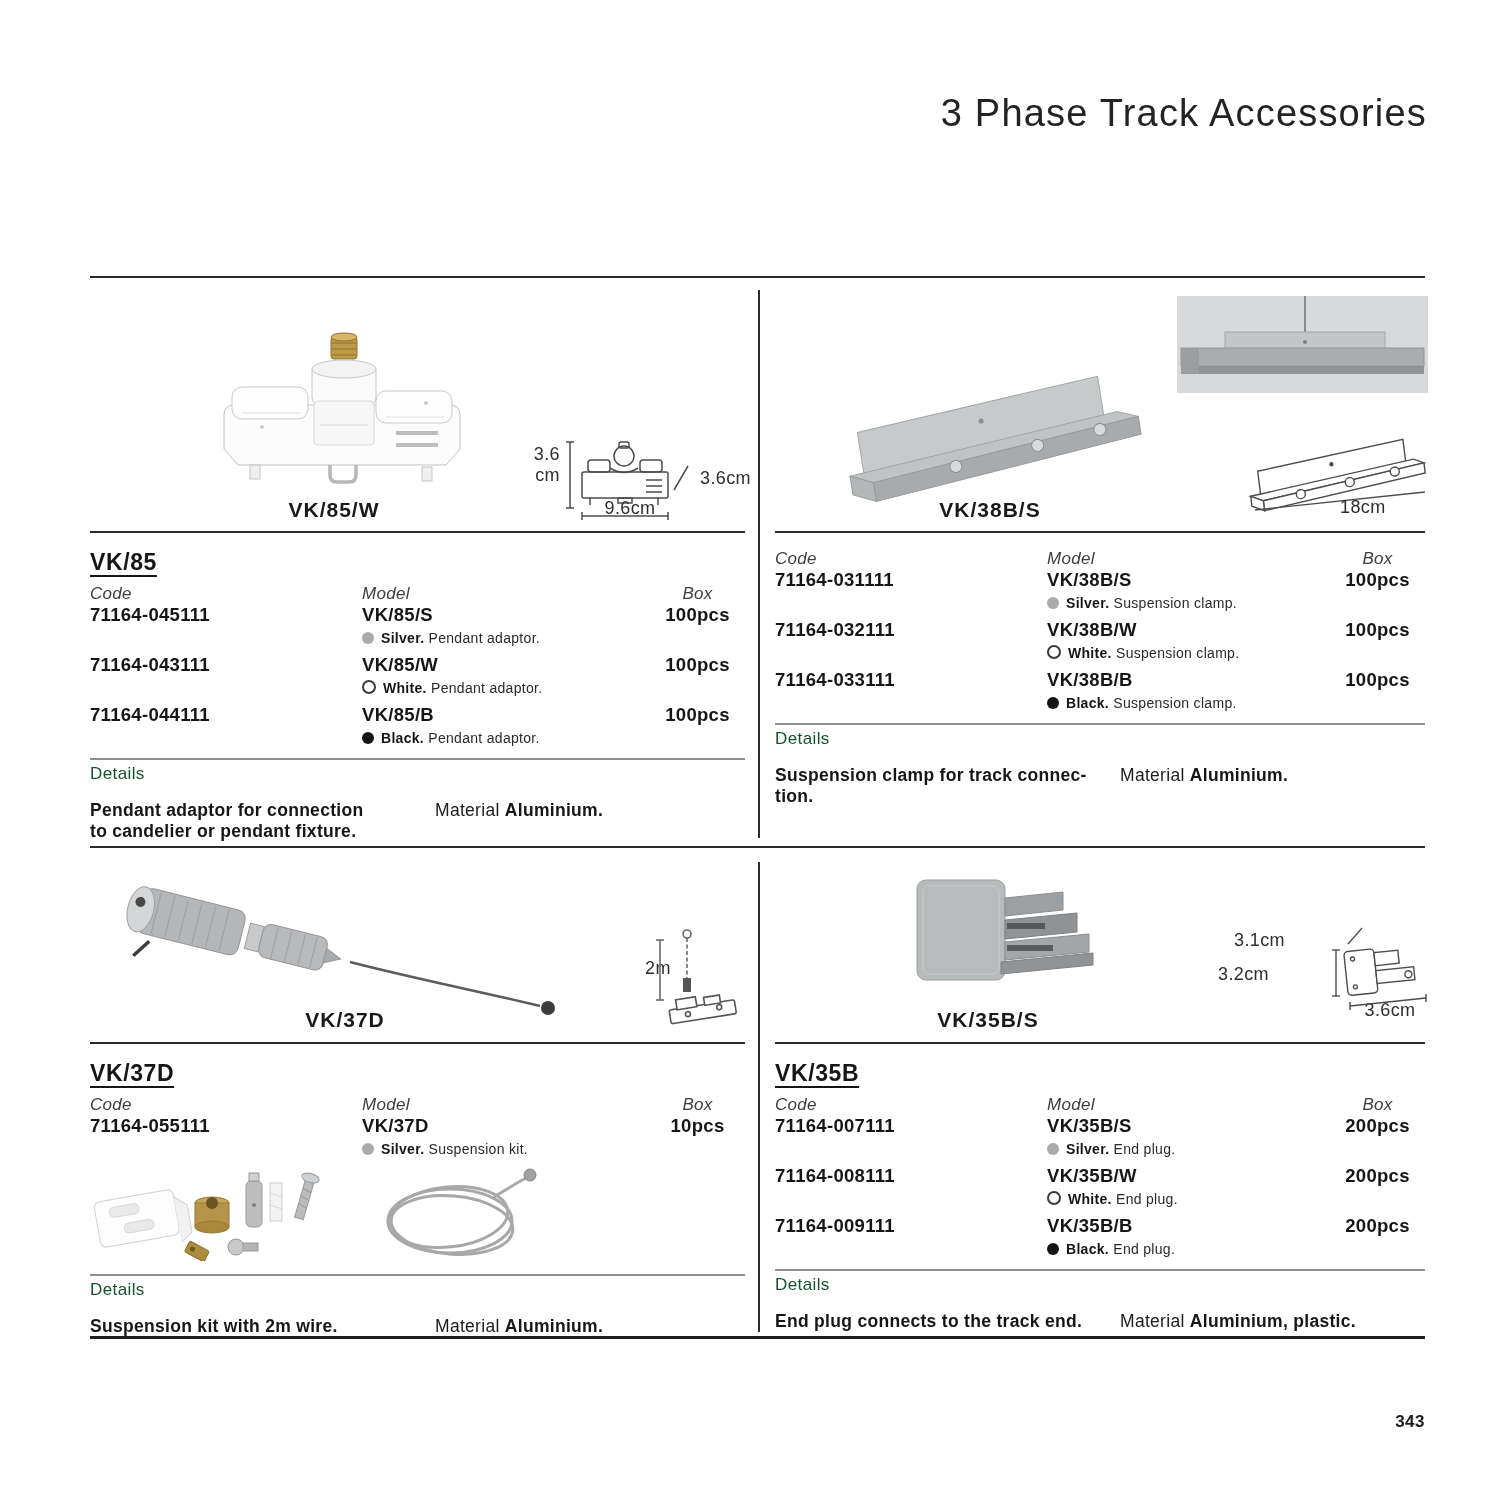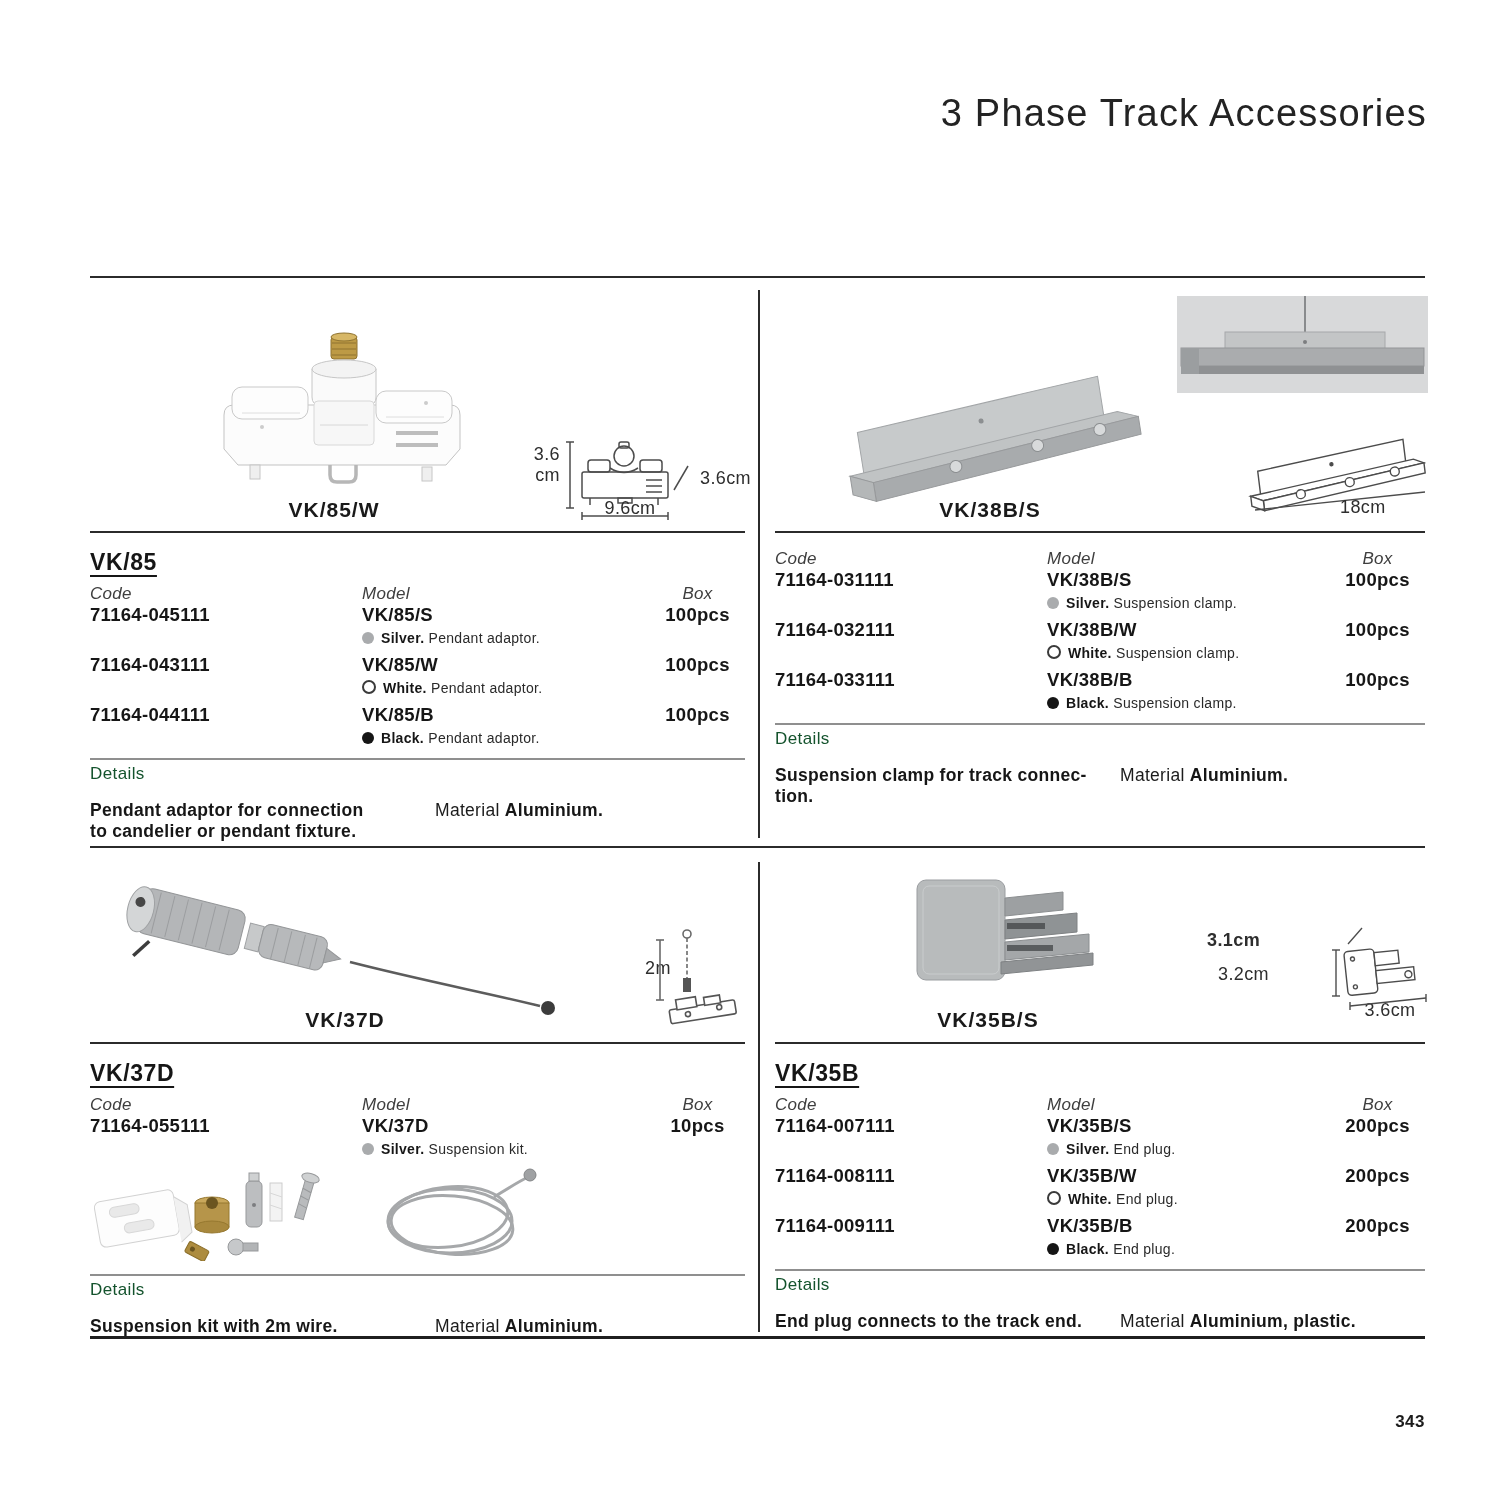--- a/index.html
+++ b/index.html
@@ -220,21 +220,21 @@
       <rect x="20" y="18" width="76" height="88" rx="6" fill="none" stroke="#c9cccd"></rect>
       <polygon points="102,30 160,24 160,42 102,48" fill="#9da0a2" stroke="#8b8e90"></polygon>
       <polygon points="102,52 174,45 174,64 102,71" fill="#8f9395" stroke="#7e8183"></polygon>
       <rect x="104" y="55" width="38" height="6" fill="#55585a"></rect>
       <polygon points="102,74 186,66 186,84 102,92" fill="#a4a7a9" stroke="#8b8e90"></polygon>
       <rect x="104" y="77" width="46" height="6" fill="#5a5d5f"></rect>
       <polygon points="98,94 190,85 190,97 98,106" fill="#919496" stroke="#7e8183"></polygon>
     </svg>
   </div>
   <div class="caption" style="left:888px;top:1008px;width:200px;">VK/35B/S</div>
-  <div class="dimlabel" style="left:1207px;top:930px;font-weight:bold;">3.1cm</div>
+  <div class="dimlabel" style="left:1234px;top:930px;">3.1cm</div>
   <div class="dimlabel" style="left:1218px;top:964px;">3.2cm</div>
   <div class="dimlabel t-center" style="left:1352px;top:1000px;width:76px;">3.6cm</div>
   <div class="art" style="left:1322px;top:922px;">
     <svg width="112" height="92" viewBox="0 0 112 92" fill="#ffffff" stroke="#4c4c4c" stroke-width="1.4">
       <line x1="26" y1="22" x2="40" y2="6"></line>
       <line x1="14" y1="28" x2="14" y2="74"></line>
         <line x1="10" y1="28" x2="18" y2="28"></line>
         <line x1="10" y1="74" x2="18" y2="74"></line>
       <g transform="rotate(-6 60 50)">
         <rect x="24" y="26" width="30" height="44" rx="4"></rect>

